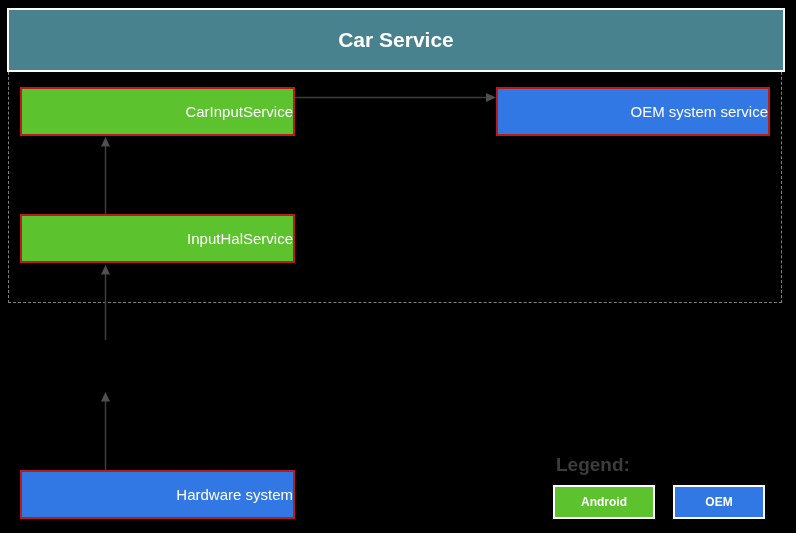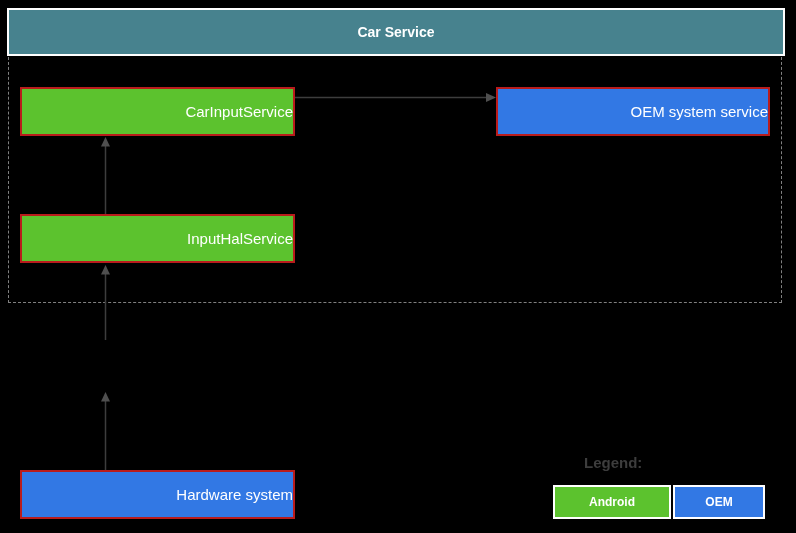--- a/index.html
+++ b/index.html
@@ -12,27 +12,27 @@
     width: 796px;
     height: 533px;
     background: #000000;
     overflow: hidden;
     font-family: "Liberation Sans", sans-serif;
   }
   
   #banner {
     position: absolute;
     left: 7px; top: 8px;
-    width: 778px; height: 48px;
+    width: 778px; height: 64px;
     background: #47828e;
     border: 2px solid #ffffff;
     box-sizing: border-box;
     display: flex; align-items: center; justify-content: center;
     color: #ffffff;
-    font-size: 14px;
+    font-size: 21px;
     font-weight: bold;
     z-index: 3;
   }
   
   #boundary {
     position: absolute;
     left: 8px; top: 57px;
     width: 774px; height: 246px;
     border-left: 1px dashed #808080;
     border-right: 1px dashed #808080;
@@ -67,38 +67,37 @@
     width: 796px; height: 533px;
     z-index: 2;
     pointer-events: none;
   }
 
   
   #legend-label {
     position: absolute;
     left: 556px; top: 454px;
     color: #3d3d3d;
-    font-size: 15px;
+    font-size: 19px;
     font-weight: bold;
     z-index: 4;
-    margin-left: 28px;
   }
   .legend-box {
     position: absolute;
     top: 485px;
     height: 34px;
     border: 2px solid #ffffff;
     box-sizing: border-box;
     display: flex; align-items: center; justify-content: center;
     color: #ffffff;
     font-size: 12px;
     font-weight: bold;
     z-index: 4;
   }
-  #legend-android { left: 553px; width: 118px; }
+  #legend-android { left: 553px; width: 102px; }
   #legend-oem     { left: 673px; width: 92px; }
 </style>
 </head>
 <body>
 
 <div id="canvas">
 
   <div id="banner">
     <span>Car Service</span>
   </div>

